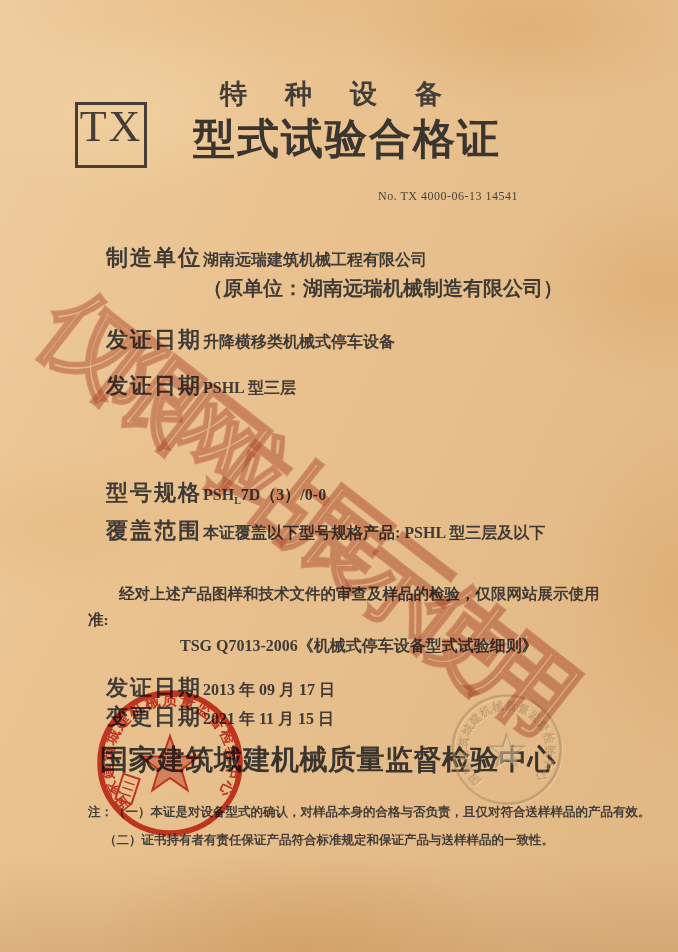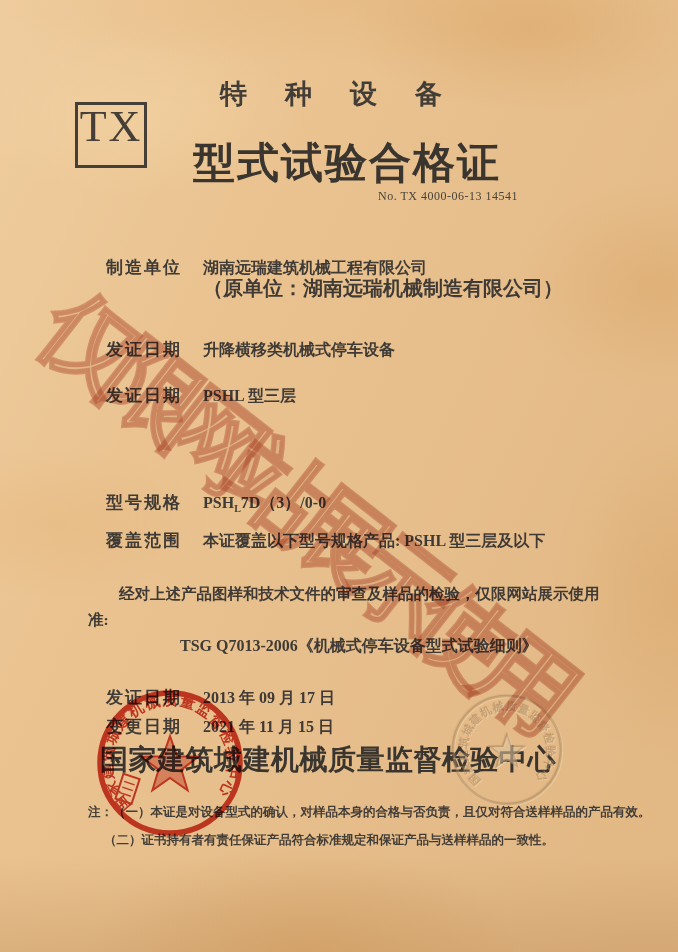--- a/index.html
+++ b/index.html
@@ -22,25 +22,25 @@
       radial-gradient(ellipse 500px 90px at 50% 0%, rgba(226,178,118,0.40), transparent 75%),
       linear-gradient(to bottom, rgba(0,0,0,0) 90%, rgba(166,112,58,0.22) 100%),
       linear-gradient(115deg, rgba(255,235,200,0.25) 0%, rgba(0,0,0,0) 30%, rgba(187,132,74,0.18) 95%);
   }
   .abs{position:absolute;line-height:1.25;}
   
   .category{top:78px;left:220px;font-size:27px;font-weight:bold;letter-spacing:38px;white-space:nowrap;color:#433d37;}
   .tx-box{top:102px;left:75px;width:72px;height:66px;border:3px solid #453f38;
           display:flex;justify-content:center;}
   .tx-box span{font-size:44px;letter-spacing:2px;color:#453f38;line-height:1;}
-  .cert-title{top:113px;left:193px;font-size:42px;font-weight:bold;letter-spacing:2px;white-space:nowrap;color:#3a352f;margin-top:24px;}
+  .cert-title{top:113px;left:193px;font-size:42px;font-weight:bold;letter-spacing:2px;white-space:nowrap;color:#3a352f;}
   .cert-no{top:189px;left:378px;font-size:12px;letter-spacing:0.5px;white-space:nowrap;color:#47413a;}
   
   .row{left:106px;right:30px;white-space:nowrap;font-size:16px;font-weight:bold;}
-  .row .lbl{display:inline-block;width:97px;font-size:17px;letter-spacing:2px;margin-top:13px;}
+  .row .lbl{display:inline-block;width:97px;font-size:22px;letter-spacing:2px;}
   .indent-line{left:203px;white-space:nowrap;font-size:20px;font-weight:bold;}
   sub.sm{font-size:10px;}
   
   .stmt{left:88px;white-space:nowrap;font-size:15.5px;font-weight:bold;}
   .stmt.first{text-indent:31px;}
   .std-line{left:180px;white-space:nowrap;font-size:16px;font-weight:bold;}
   
   .daterow .lbl{width:97px;}
   
   .issuer{top:742px;left:100px;font-size:28px;font-weight:bold;letter-spacing:0.5px;white-space:nowrap;color:#3a352f;}

